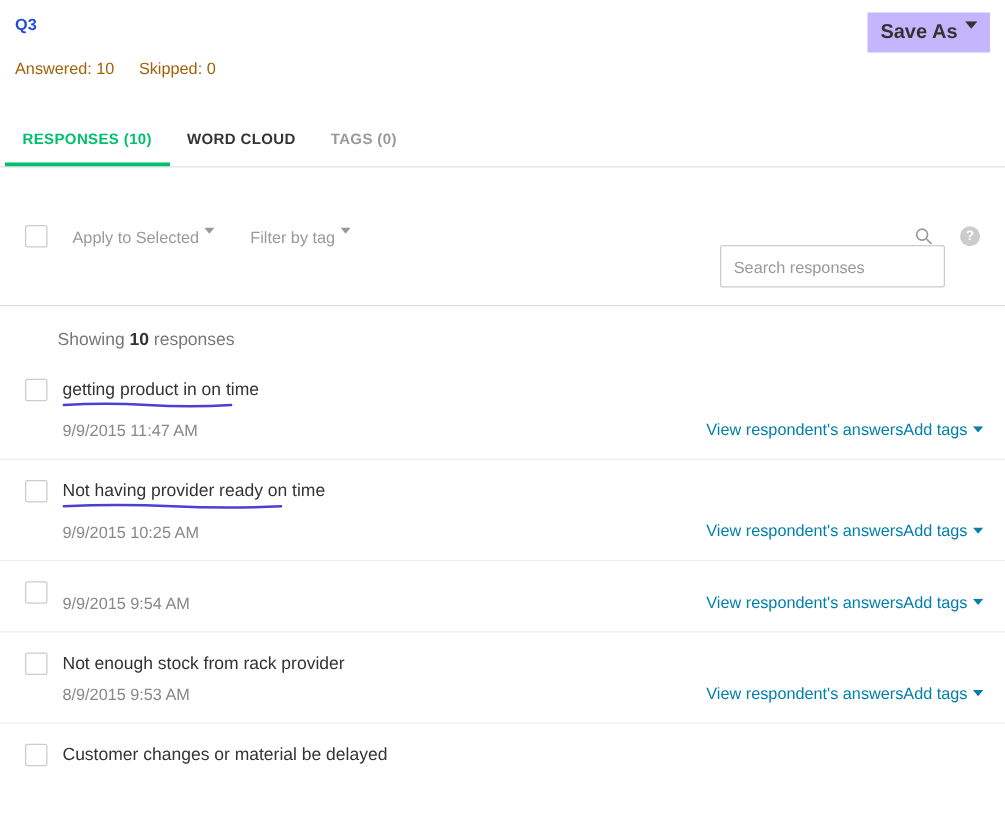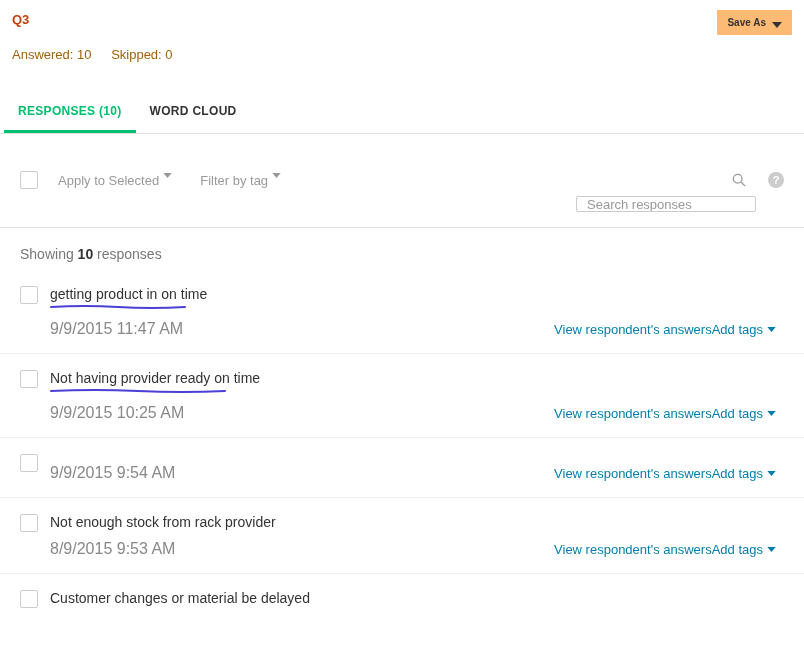--- a/index.html
+++ b/index.html
@@ -1,48 +1,48 @@
 <!DOCTYPE html>
 <html><head>
 <meta charset="utf-8">
 <style>
 * { box-sizing: border-box; margin: 0; padding: 0; }
 body { font-family: -apple-system, BlinkMacSystemFont, "Segoe UI", Helvetica, Arial, sans-serif; color: #333; width: 804px; background: #fff; }
 .header { padding: 12px 12px 8px 12px; position: relative; }
-.q-label { font-size: 13px; font-weight: 700; color: #c2410c; }
-.save-as-btn { position: absolute; top: 10px; right: 12px; background: #fdba74; border: none; padding: 7px 10px; font-size: 10px; font-weight: 600; color: #333; cursor: pointer; display: flex; align-items: flex-end; gap: 6px; }
+.q-label { font-size: 13px; font-weight: 700; color: #1d4ed8; }
+.save-as-btn { position: absolute; top: 10px; right: 12px; background: #c4b5fd; border: none; padding: 7px 10px; font-size: 16px; font-weight: 600; color: #333; cursor: pointer; display: flex; align-items: flex-start; gap: 6px; }
 .save-as-btn svg { width: 10px; height: 6px; }
 .question-title { font-size: 26px; font-weight: 400; color: #333; line-height: 1.3; margin-top: 6px; letter-spacing: -0.2px; }
 .stats { font-size: 13px; color: #a16207; margin-top: 20px; }
 .stats span + span { margin-left: 16px; }
 .tabs { border-bottom: 1px solid #e0e0e0; margin-top: 22px; display: flex; padding-left: 4px; }
 .tab { font-size: 12px; font-weight: 600; padding: 12px 14px; cursor: pointer; color: #999; letter-spacing: 0.3px; }
 .tab.active { color: #00bf6f; border-bottom: 3px solid #00bf6f; text-align: center; }
 .tab.secondary { color: #333; }
 .toolbar { display: flex; align-items: center; padding: 14px 20px; border-bottom: 1px solid #e0e0e0; }
 .chk { width: 18px; height: 18px; border: 1px solid #ccc; border-radius: 2px; background: #fff; cursor: pointer; flex-shrink: 0; }
 .toolbar .chk { margin-right: 20px; }
 .dropdown-link { font-size: 13px; color: #999; cursor: pointer; display: inline-flex; align-items: flex-start; gap: 4px; margin-right: 28px; }
 .dropdown-link svg { width: 9px; height: 5px; }
 .search-wrap { margin-left: auto; display: flex; align-items: center; }
 .search-box { position: relative; }
-.search-input { width: 180px; height: 16px; border: 1px solid #ccc; border-radius: 2px; padding: 0 34px 0 10px; font-size: 13px; color: #333; margin-top: 48px; }
+.search-input { width: 180px; height: 34px; border: 1px solid #ccc; border-radius: 2px; padding: 0 34px 0 10px; font-size: 13px; color: #333; margin-top: 48px; }
 .search-input::placeholder { color: #999; }
 .search-icon { position: absolute; right: 10px; top: 50%; transform: translateY(-50%); width: 14px; height: 14px; color: #999; pointer-events: none; }
 .help-icon { width: 16px; height: 16px; border-radius: 50%; background: #ccc; color: #fff; font-size: 11px; font-weight: 700; display: flex; align-items: center; justify-content: center; margin-left: 12px; cursor: pointer; }
-.showing { font-size: 14px; color: #777; padding: 18px 12px 8px 20px; }
+.showing { font-size: 14px; color: #777; padding: 18px 12px 8px 20px; margin-left: 26px; }
 .showing strong { color: #333; font-weight: 700; }
 .responses { }
-.response { padding: 16px 28px 16px 20px; border-bottom: 1px solid #efefef; position: relative; }
+.response { padding: 16px 17px 16px 20px; border-bottom: 1px solid #efefef; position: relative; }
 .response:last-child { border-bottom: none; }
 .resp-top { display: flex; align-items: flex-start; }
 .resp-body { margin-left: 12px; flex: 1; }
 .resp-text { font-size: 14px; color: #333; position: relative; }
 .underline { display: block; height: 6px; width: var(--w, 140px); margin-top: 2px; }
-.timestamp { font-size: 16px; color: #888; margin-top: 10px; }
+.timestamp { font-size: 13px; color: #888; margin-top: 10px; }
 .resp-actions { display: flex; justify-content: flex-end; margin-top: -16px; }
 .link { font-size: 13px; color: #007faa; cursor: pointer; display: inline-flex; align-items: center; gap: 4px; }
 .link svg { width: 9px; height: 5px; }
 </style>
 </head>
 <body>
 
 <div class="header">
   <div class="q-label">Q3</div>
   <button class="save-as-btn">
@@ -53,20 +53,21 @@
   </button>
   <div class="stats">
     <span>Answered: 10</span>
     <span>Skipped: 0</span>
   </div>
 </div>
 
 <div class="tabs">
   <div class="tab active">RESPONSES (10)</div>
   <div class="tab secondary">WORD CLOUD</div>
+  <div class="tab">TAGS (0)</div>
 </div>
 
 <div class="toolbar">
   <div class="chk"></div>
   <div class="dropdown-link">
     <span>Apply to Selected</span>
     <svg viewBox="0 0 10 6">
         <path d="M0 0 L5 6 L10 0 Z" fill="#999"></path>
       </svg>
   </div>

